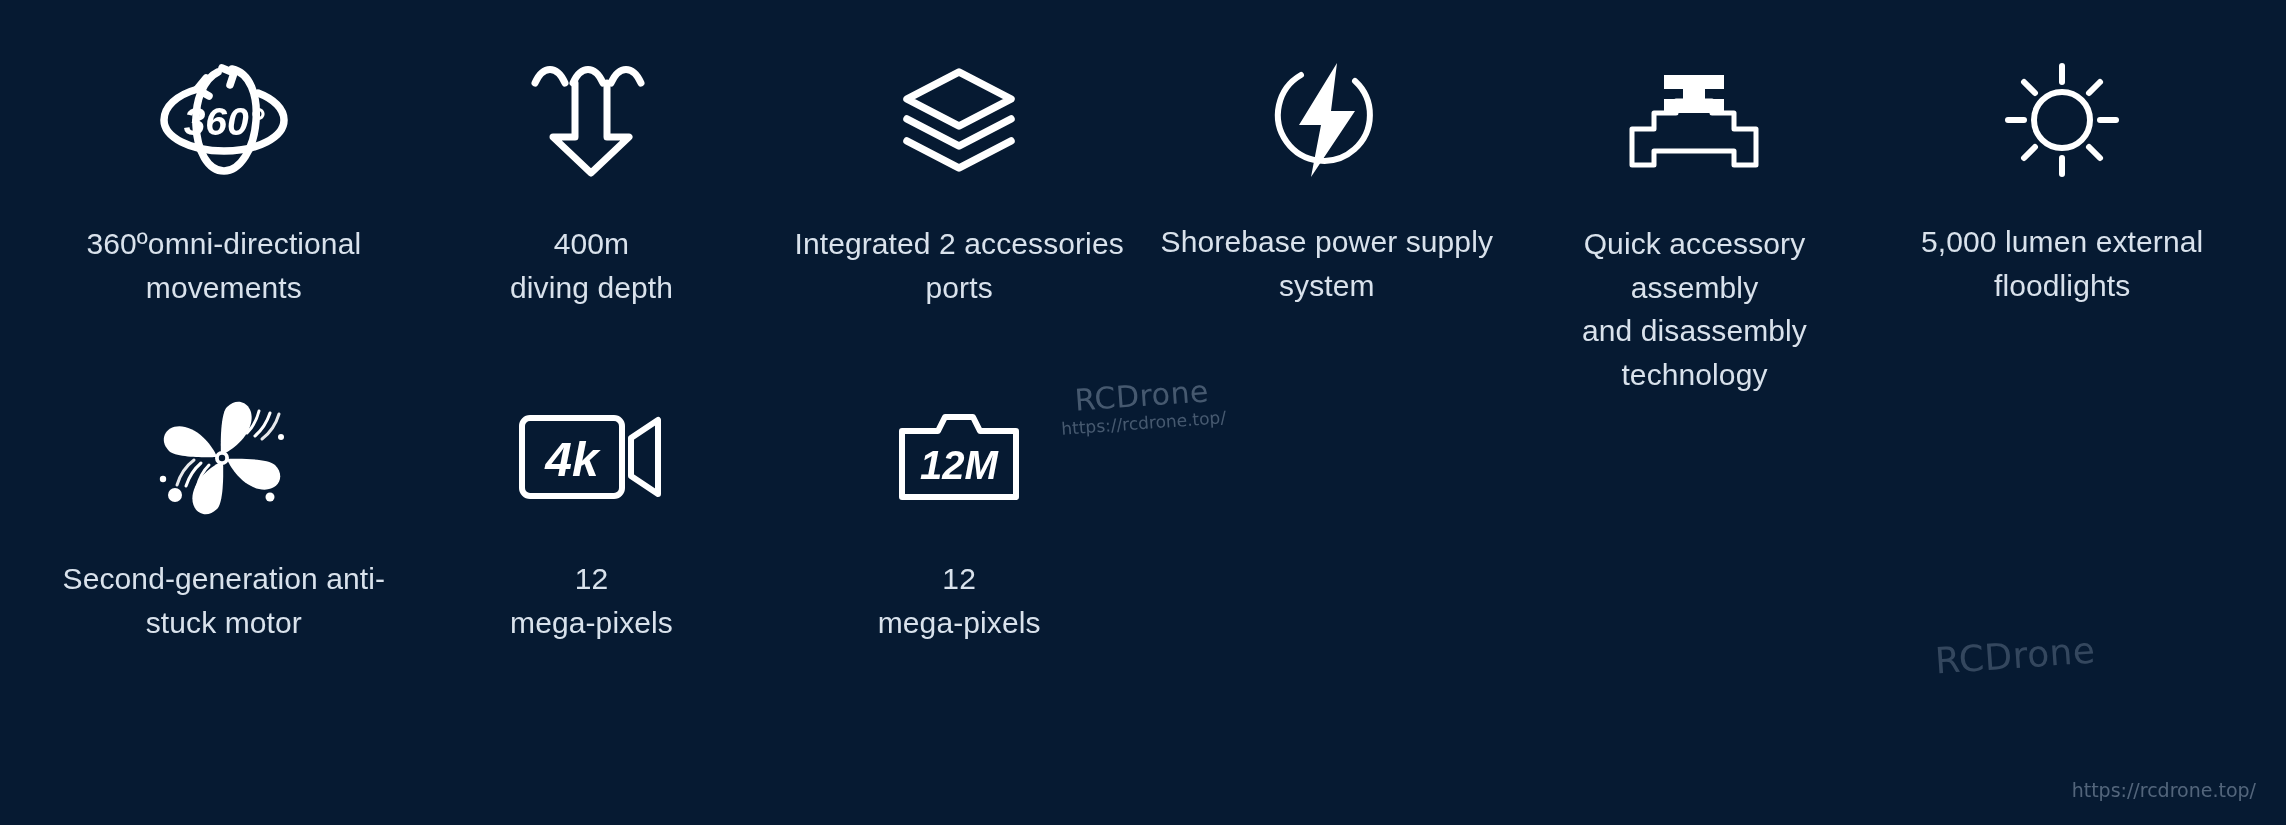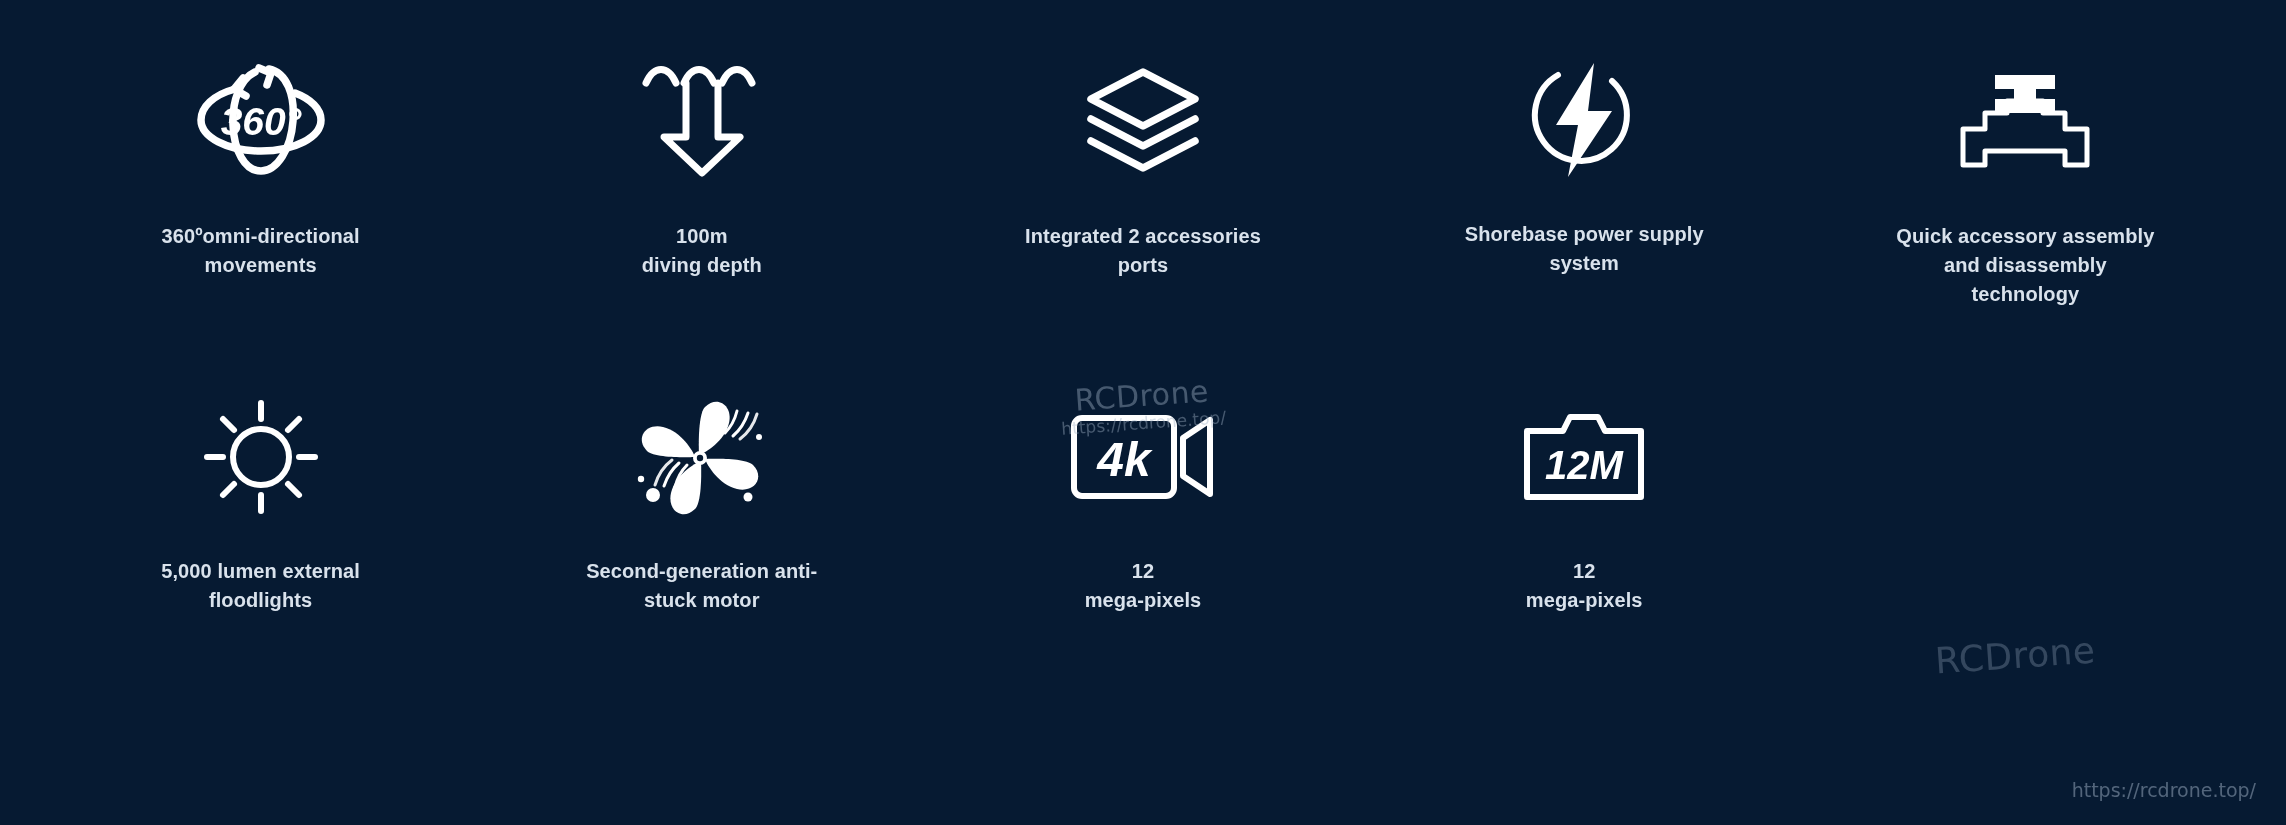--- a/index.html
+++ b/index.html
@@ -11,21 +11,21 @@
     height: 825px;
     background: #061a32;
     font-family: "Liberation Sans", sans-serif;
     overflow: hidden;
     position: relative;
   }
   #feature-grid {
     position: absolute;
     inset: 0;
     display: grid;
-    grid-template-columns: repeat(5, 1fr);
+    grid-template-columns: repeat(6, 1fr);
     grid-template-rows: 337px 1fr;
     padding: 60px 40px 12px 40px;
     box-sizing: border-box;
   }
   .feature-cell {
     display: flex;
     flex-direction: column;
     align-items: center;
     position: relative;
   }
@@ -34,27 +34,27 @@
     display: flex;
     align-items: center;
     justify-content: center;
     margin-bottom: 42px;
   }
   .feature-icon svg {
     display: block;
     overflow: visible;
   }
   .feature-label {
-    font-size: 20px;
+    font-size: 30px;
     line-height: 1.45;
     color: #d9e2ec;
     text-align: center;
     max-width: 340px;
     letter-spacing: 0.1px;
-    font-weight: 700;
+    font-weight: 400;
     white-space: pre-line;
   }
   .row2 .feature-icon {
     margin-bottom: 40px;
   }
 
   
   .watermark {
     position: absolute;
     pointer-events: none;
@@ -112,21 +112,21 @@
 
   <div class="feature-cell">
     <div class="feature-icon">
       <svg width="124" height="118" viewBox="0 0 124 118" fill="none" stroke="#ffffff" stroke-width="7" stroke-linecap="round">
         <path d="M6 22 C14 4 28 4 36 22"></path>
         <path d="M44 22 C52 4 66 4 74 22" transform="translate(0,0)"></path>
         <path d="M82 22 C90 4 104 4 112 22"></path>
         <path d="M46 22 L46 76 L24 76 L62 112 L100 76 L78 76 L78 22" stroke-linejoin="round"></path>
       </svg>
     </div>
-    <div class="feature-label">100m
+    <div class="feature-label">400m
 diving depth</div>
   </div>
 
 
   <div class="feature-cell">
     <div class="feature-icon">
       <svg width="116" height="108" viewBox="0 0 116 108" fill="none" stroke="#ffffff" stroke-width="7.5" stroke-linejoin="round" stroke-linecap="round">
         <path d="M58 6 L110 33 L58 60 L6 33 Z"></path>
         <path d="M6 53 L58 80 L110 53"></path>
         <path d="M6 75 L58 102 L110 75"></path>

